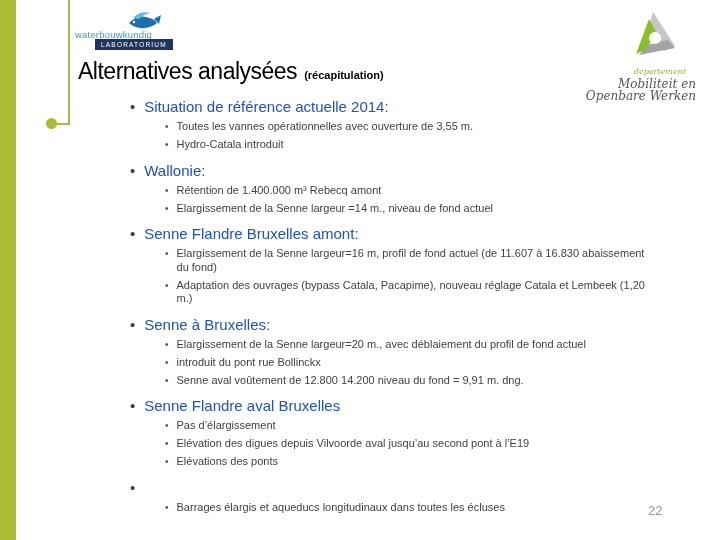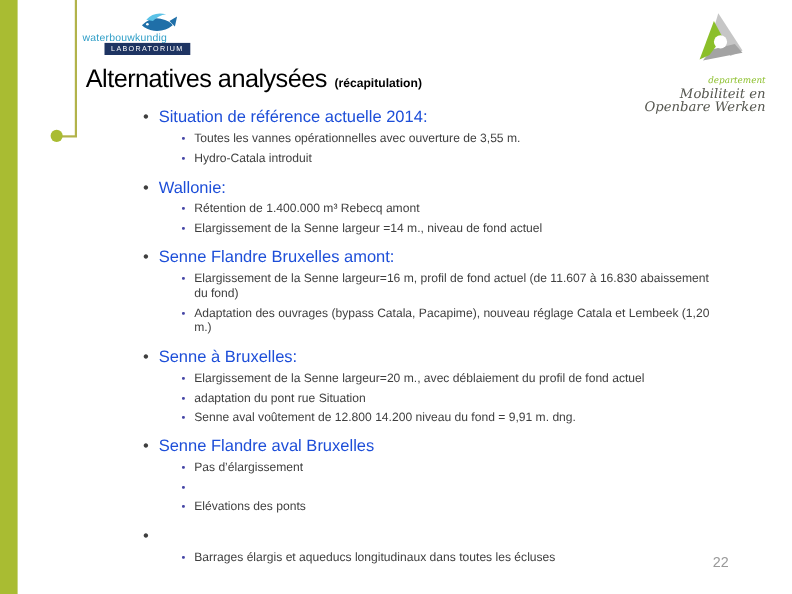--- a/index.html
+++ b/index.html
@@ -14,21 +14,21 @@
   .accent-dot{position:absolute;left:46px;top:118px;width:11px;height:11px;border-radius:50%;background:var(--accent_green,#a9bc32);}
   
   .wl-logo{position:absolute;left:75px;top:10px;width:100px;}
   .wl-fish{position:absolute;left:52px;top:0px;}
   .wl-name{position:absolute;left:0;top:19px;font-size:9.5px;color:var(--wl_blue,#2f9ec7);letter-spacing:.2px;white-space:nowrap;}
   .wl-lab{position:absolute;left:20px;top:29px;background:var(--wl_navy,#1e3462);color:#fff;font-size:6.5px;letter-spacing:1.2px;padding:2px 6px 2px 6px;white-space:nowrap;}
   
   .mow-logo{position:absolute;right:24px;top:10px;width:130px;text-align:right;}
   .mow-mark{margin-right:18px;}
   .mow-text{font-family:"DejaVu Serif",serif;font-style:italic;line-height:12px;}
-  .mow-dep{font-size:8px;color:var(--mow_green,#8bbf2a);}
+  .mow-dep{font-size:8px;color:var(--mow_green,#8bbf2a);margin-right:10px;}
   .mow-l2,.mow-l3{font-size:12px;color:#55564f;}
   
   .title-row{position:absolute;left:78px;top:58px;white-space:nowrap;}
   .title-main{font-size:23px;font-weight:normal;color:#000;letter-spacing:-.5px;}
   .title-suffix{font-size:11px;font-weight:bold;color:#000;margin-left:7px;}
   
   .content{position:absolute;left:130px;top:97px;width:520px;}
   .section{margin-top:9px;}
   .section:first-child{margin-top:0;}
   .l1{display:flex;gap:9px;align-items:flex-start;margin-bottom:3px;}
@@ -144,21 +144,21 @@
       <span class="l1-text">Senne à Bruxelles:</span>
     </div>
     <div>
   <div class="sub">
     <span class="sub-dot">•</span>
     <span class="sub-text">Elargissement de la Senne largeur=20 m., avec déblaiement du profil de fond actuel</span>
   </div>
 
   <div class="sub">
     <span class="sub-dot">•</span>
-    <span class="sub-text">adaptation du pont rue Situation</span>
+    <span class="sub-text">introduit du pont rue Bollinckx</span>
   </div>
 
   <div class="sub">
     <span class="sub-dot">•</span>
     <span class="sub-text">Senne aval voûtement de 12.800 14.200  niveau du fond = 9,91 m. dng.</span>
   </div>
 </div>
   </div>
 
   <div class="section">
@@ -167,20 +167,21 @@
       <span class="l1-text">Senne Flandre aval Bruxelles</span>
     </div>
     <div>
   <div class="sub">
     <span class="sub-dot">•</span>
     <span class="sub-text">Pas d’élargissement</span>
   </div>
 
   <div class="sub">
     <span class="sub-dot">•</span>
+    <span class="sub-text">Elévation des digues depuis Vilvoorde aval  jusqu’au second pont  à l’E19</span>
   </div>
 
   <div class="sub">
     <span class="sub-dot">•</span>
     <span class="sub-text">Elévations des ponts</span>
   </div>
 </div>
   </div>
 
   <div class="section">

